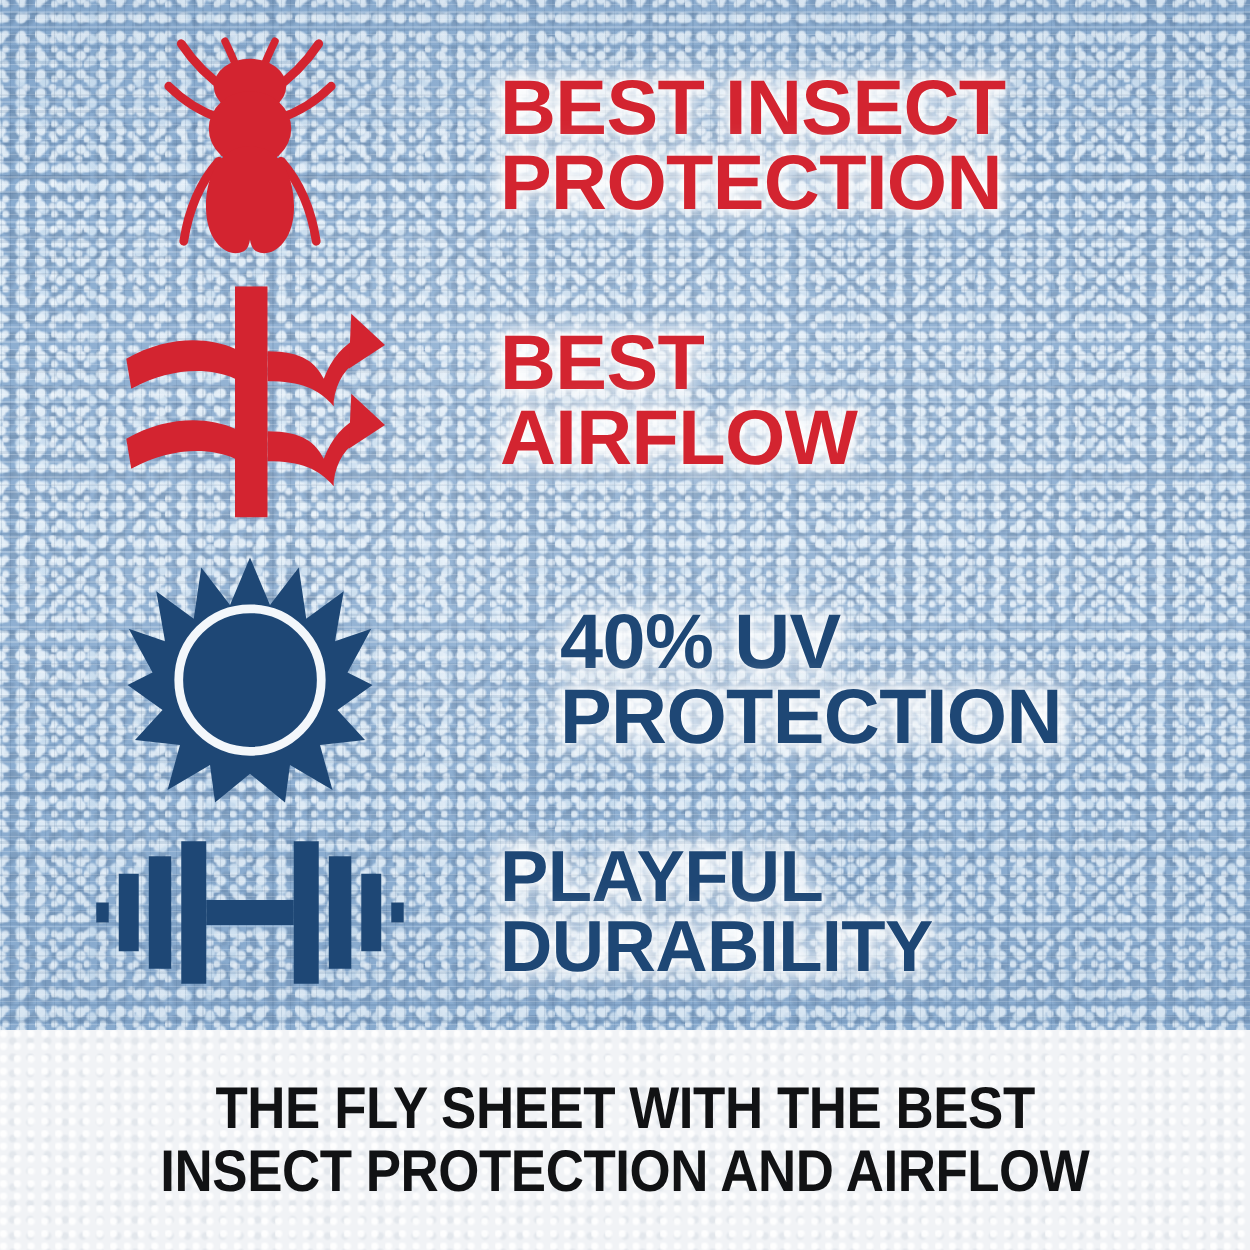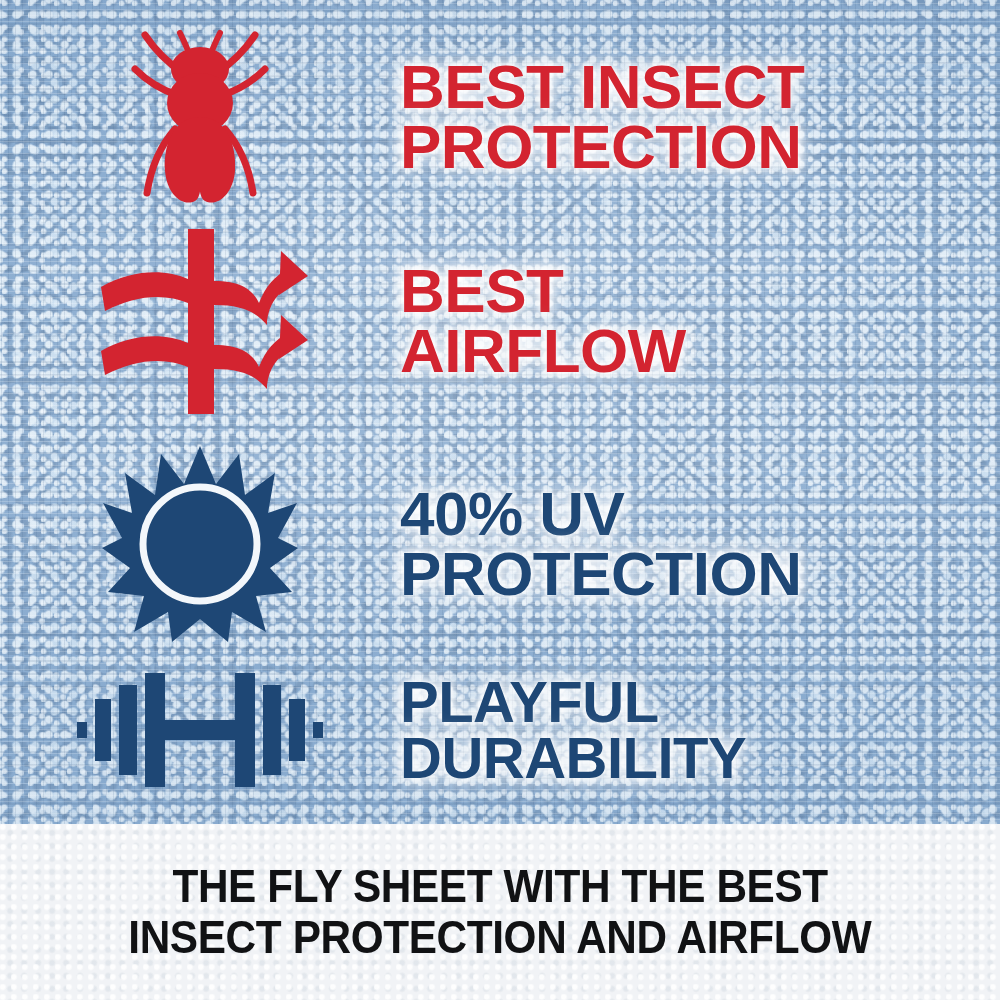--- a/index.html
+++ b/index.html
@@ -129,21 +129,21 @@
       0 0 30px rgba(255,255,255,0.75);
   }
 
   #row-insect   { top: 22px;  height: 190px; }
   #row-airflow  { top: 222px; height: 198px; }
   #row-uv       { top: 438px; height: 212px; }
   #row-durable  { top: 650px; height: 160px; }
 
   #row-insect  .feature-text { font-size: 62px; }
   #row-airflow .feature-text { font-size: 62px; }
-  #row-uv      .feature-text { font-size: 62px; }
+  #row-uv      .feature-text { font-size: 62px; margin-left: 48px; }
   #row-durable .feature-text { font-size: 58px; }
 
   
   .caption-bar {
     position: absolute;
     left: 0;
     top: 824px;
     width: 1000px;
     height: 176px;
     background: #f1f3f6;

